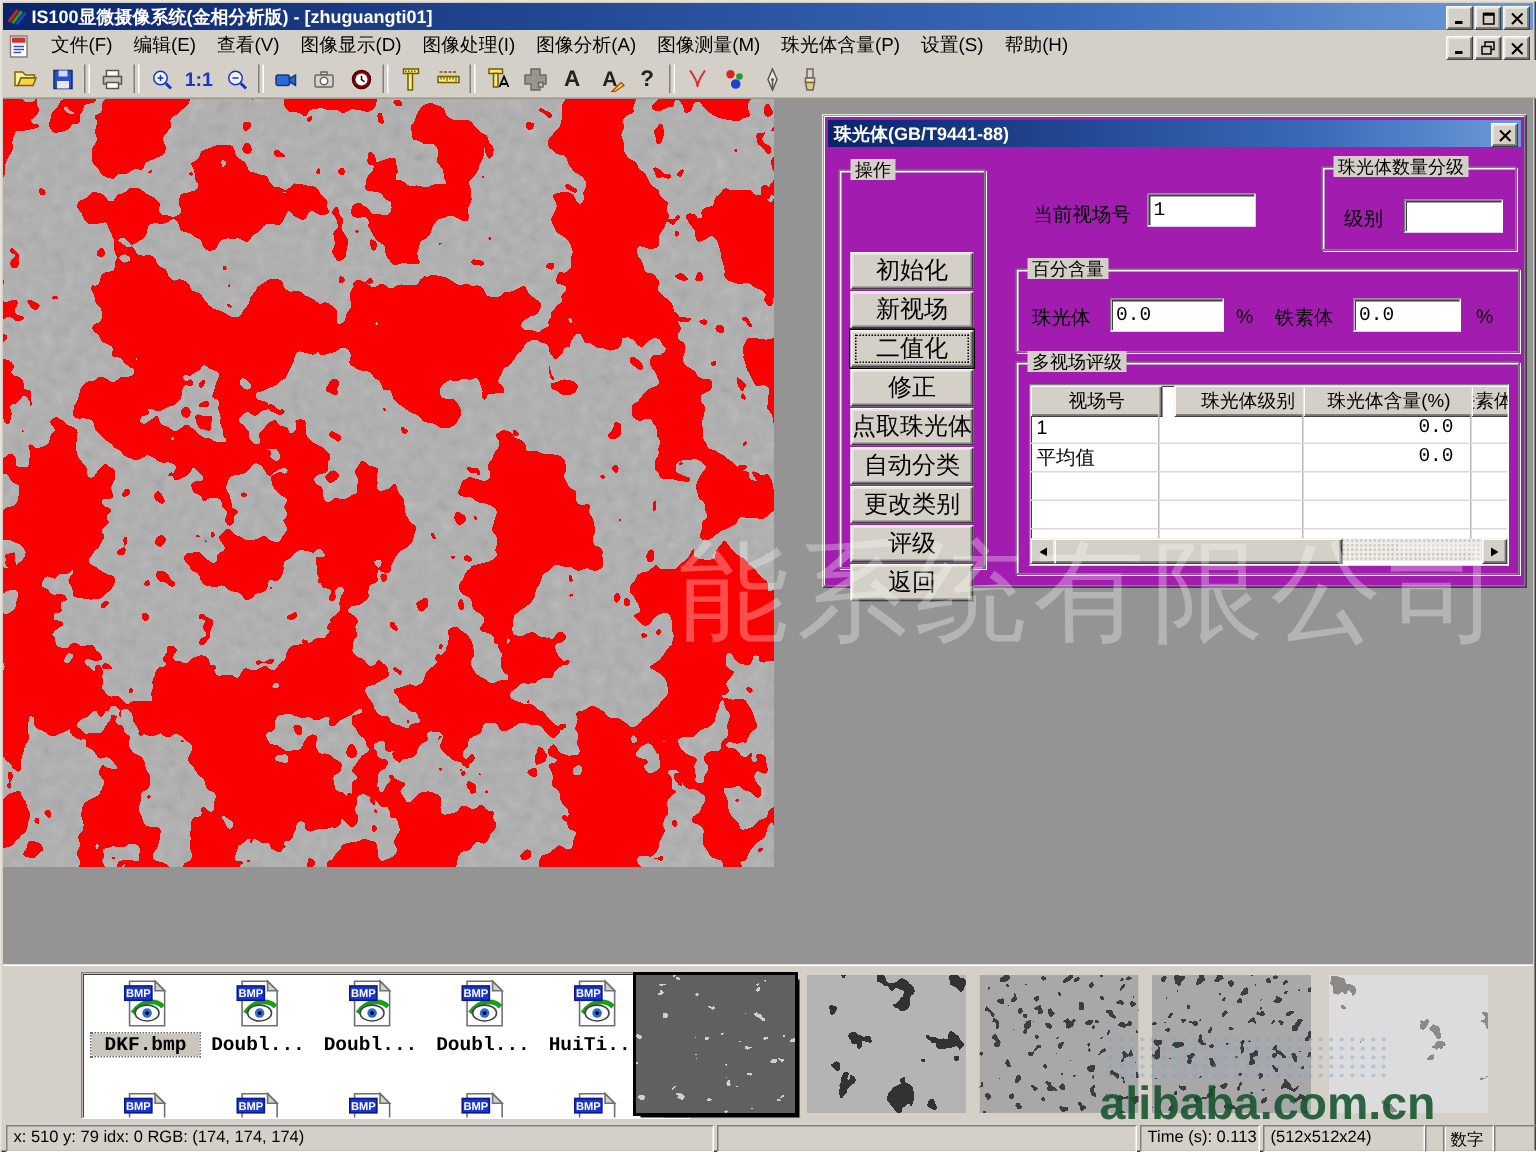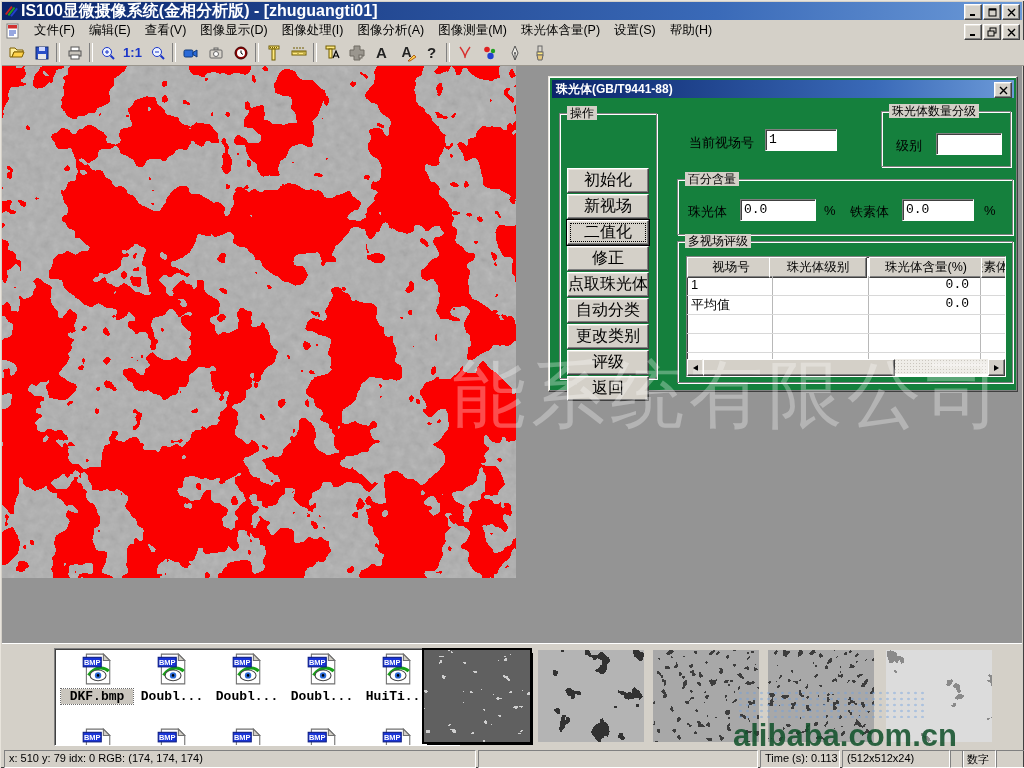--- a/index.html
+++ b/index.html
@@ -7,38 +7,38 @@
     font-family:"Liberation Sans","DejaVu Sans",sans-serif;font-size:12px;color:#000;
     box-shadow:inset 1px 1px 0 #e8e4dc, inset -1px -1px 0 #404040;}
   .abs{position:absolute;}
   
   .raised{border:1px solid;border-color:#fff #404040 #404040 #fff;box-shadow:inset -1px -1px 0 #808080,inset 1px 1px 0 #e8e4dc;background:#d4d0c8;}
   .sunken{border:1px solid;border-color:#808080 #fff #fff #808080;box-shadow:inset 1px 1px 0 #404040;background:#fff;}
   .groupbox{position:absolute;border:1px solid #808080;box-shadow:inset 1px 1px 0 #fff,1px 1px 0 #fff;}
   .grouplabel{position:absolute;top:-8px;left:7px;background:#d4d0c8;padding:0 3px;font-size:12px;line-height:14px;}
   
   #titlebar{left:2px;top:2px;width:1020px;height:18px;background:linear-gradient(to right,#0a246a,#3a6ab8 70%,#6c9ad8);display:flex;align-items:center;}
-  #titlebar .ttext{color:#fff;font-weight:bold;font-size:16px;padding-left:3px;white-space:nowrap;text-align:center;}
+  #titlebar .ttext{color:#fff;font-weight:bold;font-size:12px;padding-left:3px;white-space:nowrap;text-align:center;}
   .winbtns{position:absolute;right:2px;top:2px;display:flex;gap:1px;}
   .wbtn{width:16px;height:14px;display:flex;align-items:center;justify-content:center;}
   
   #menubar{left:2px;top:21px;width:1020px;height:19px;display:flex;align-items:center;background:#d4d0c8;}
   .menu-item{padding:2px 7px;font-size:12.5px;white-space:nowrap;}
   
   #toolbar{left:2px;top:40px;width:1020px;height:25px;display:flex;align-items:center;background:#d4d0c8;border-bottom:1px solid #9a968e;padding-left:2px;}
   .tbtn{width:25px;height:23px;display:flex;align-items:center;justify-content:center;}
   .tsep{width:2px;height:19px;border-left:1px solid #808080;border-right:1px solid #fff;margin:0 2px;}
   .tglyph{font-weight:bold;font-size:13px;line-height:13px;}
   .blue{color:#1a35c8;} .dark{color:#222;}
   .tbico{width:16px;height:16px;}
   
   #workspace{left:2px;top:66px;width:1020px;height:577px;background:#949494;overflow:hidden;}
   #micrograph{position:absolute;left:0px;top:0px;width:514px;height:512px;}
   
-  #dialog{position:absolute;left:546px;top:10px;width:468px;height:314px;background:#15803d;
+  #dialog{position:absolute;left:546px;top:10px;width:468px;height:314px;background:#a21caf;
     border:1px solid;border-color:#e8e4dc #404040 #404040 #e8e4dc;box-shadow:inset -1px -1px 0 #808080,inset 1px 1px 0 #fff;z-index:10;}
   #dlg-titlebar{position:absolute;left:3px;top:3px;width:462px;height:18px;background:linear-gradient(to right,#0a246a,#3a6ab8 70%,#6c9ad8);display:flex;align-items:center;}
   #dlg-titlebar .ttext{color:#fff;font-weight:bold;font-size:12px;padding-left:4px;}
   .dlg-btn{position:absolute;left:7px;width:80px;height:23px;display:flex;align-items:center;justify-content:center;font-size:16px;margin-top:36px;}
   .dlg-btn.focused{outline:1px dotted #000;outline-offset:-4px;box-shadow:inset -1px -1px 0 #808080,inset 1px 1px 0 #e8e4dc,0 0 0 1px #000;}
   .fld{position:absolute;font-family:"Liberation Mono","DejaVu Sans Mono",monospace;font-size:13px;padding:2px 3px;}
   .lbl{position:absolute;font-size:13px;white-space:nowrap;}
   
   #mv-table{position:absolute;left:8px;top:14px;width:318px;height:119px;overflow:hidden;}
   .th{position:absolute;top:0;height:19px;background:#d4d0c8;border:1px solid;border-color:#fff #404040 #404040 #fff;box-shadow:inset -1px -1px 0 #808080;
@@ -387,21 +387,21 @@
         <span class="lbl" style="left:146px;top:23px">%</span>
         <span class="lbl" style="left:172px;top:23px">铁素体</span>
         <div class="fld sunken" style="left:224px;top:19px;width:64px;height:16px">0.0</div>
         <span class="lbl" style="left:306px;top:23px">%</span>
       </div>
 
       <div class="groupbox" style="left:128px;top:164px;width:334px;height:140px">
         <span class="grouplabel">多视场评级</span>
         <div id="mv-table" class="sunken">
           <div class="th" style="left:0px;width:86px">视场号</div>
-          <div class="th" style="left:82px;width:96px">珠光体级别</div>
+          <div class="th" style="left:96px;width:96px">珠光体级别</div>
           <div class="th" style="left:182px;width:112px">珠光体含量(%)</div>
           <div class="th" style="left:294px;width:60px">铁素体含量(%)</div>
 
           <div class="gridv" style="left:85px"></div>
             <div class="gridv" style="left:181px"></div>
             <div class="gridv" style="left:293px"></div>
           <div class="gridh" style="top:38px"></div>
             <div class="gridh" style="top:57px"></div>
             <div class="gridh" style="top:76px"></div>
             <div class="gridh" style="top:95px"></div>

